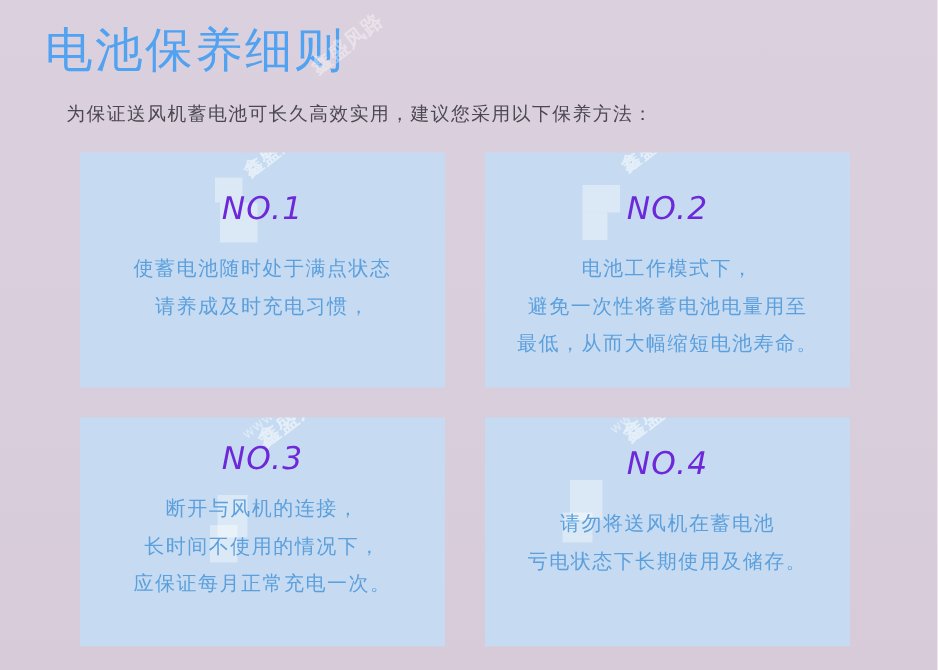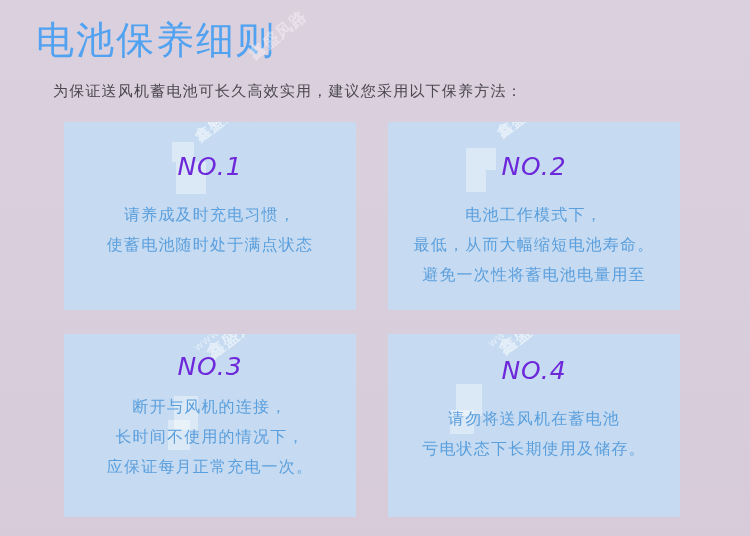--- a/index.html
+++ b/index.html
@@ -169,35 +169,35 @@
 
   <div id="tips-grid">
 
     <div class="tip-card card-1">
       <div class="wm-block" style="left:108px; top:20px; width:22px; height:20px;"></div>
       <div class="wm-block" style="left:112px; top:40px; width:30px; height:32px;"></div>
       <div class="watermark" style="left:128px; top:10px;">鑫盛风路</div>
       <div class="watermark sub" style="left:140px; top:-4px;">www.xsfl.com</div>
       <div class="tip-number">NO.1</div>
       <div class="tip-lines">
+        <div class="tip-line">使蓄电池随时处于满点状态</div>
         <div class="tip-line">请养成及时充电习惯，</div>
-        <div class="tip-line">使蓄电池随时处于满点状态</div>
       </div>
     </div>
 
     <div class="tip-card card-2">
       <div class="wm-block" style="left:78px; top:26px; width:30px; height:22px;"></div>
       <div class="wm-block" style="left:78px; top:48px; width:20px; height:22px;"></div>
       <div class="watermark" style="left:106px; top:6px;">鑫盛风路</div>
       <div class="watermark sub" style="left:118px; top:-8px;">www.xsfl.com</div>
       <div class="tip-number">NO.2</div>
       <div class="tip-lines">
         <div class="tip-line">电池工作模式下，</div>
+        <div class="tip-line">避免一次性将蓄电池电量用至</div>
         <div class="tip-line">最低，从而大幅缩短电池寿命。</div>
-        <div class="tip-line">避免一次性将蓄电池电量用至</div>
       </div>
     </div>
 
     <div class="tip-card card-3">
       <div class="wm-block" style="left:110px; top:62px; width:24px; height:34px;"></div>
       <div class="wm-block" style="left:104px; top:86px; width:22px; height:30px;"></div>
       <div class="watermark" style="left:140px; top:14px; font-size:17px;">鑫盛风路</div>
       <div class="watermark sub" style="left:126px; top:8px;">www.xsfl.com</div>
       <div class="tip-number">NO.3</div>
       <div class="tip-lines">

